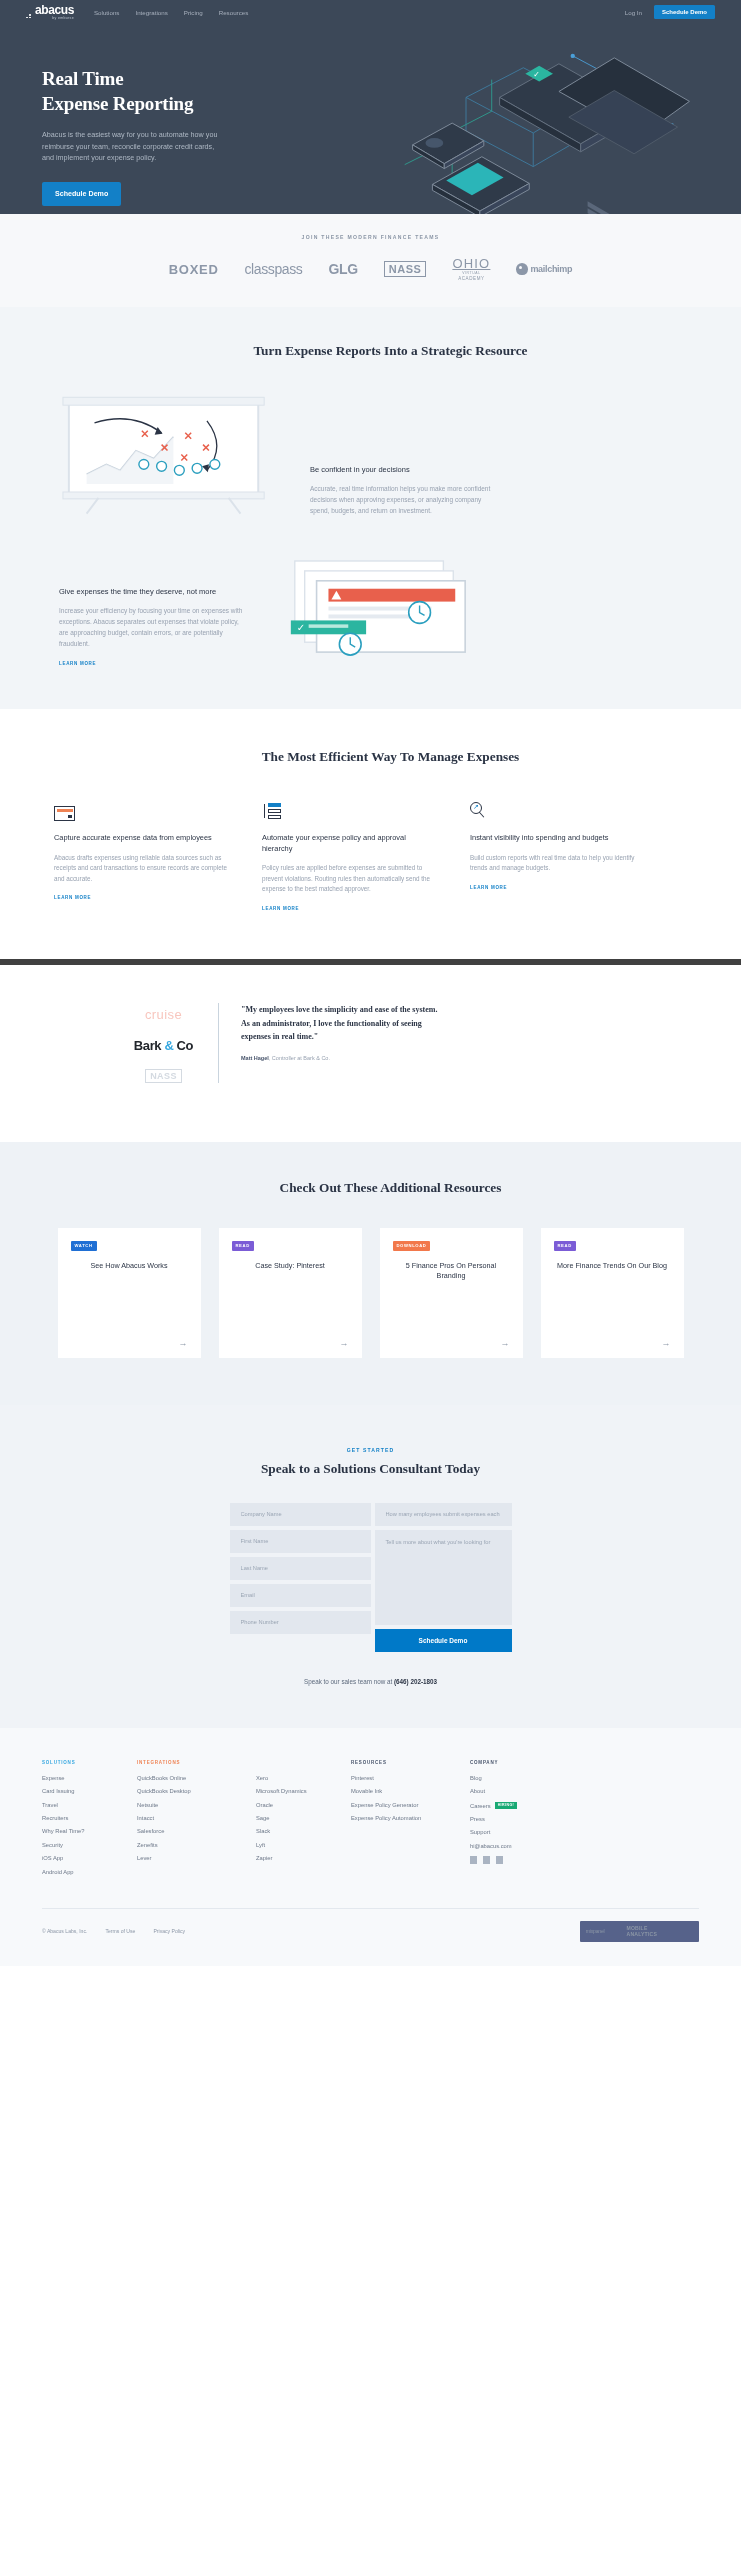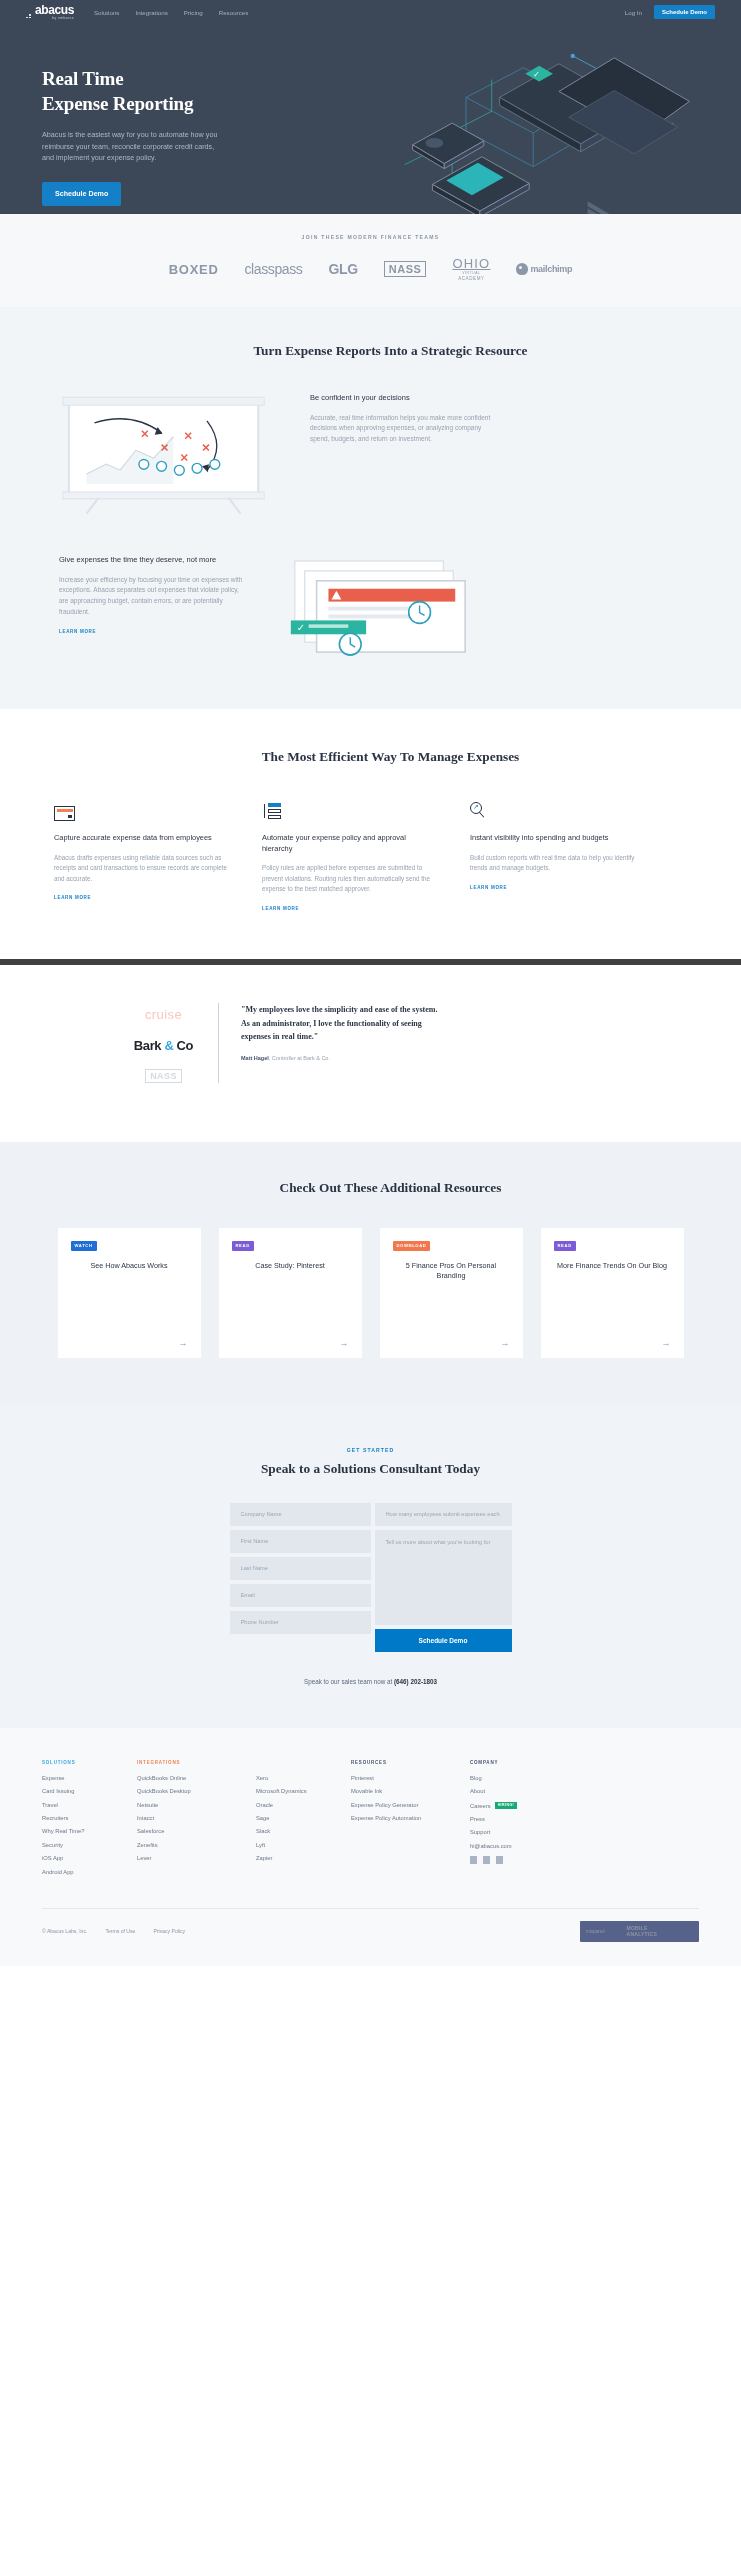--- a/index.html
+++ b/index.html
@@ -67,21 +67,21 @@
   .lg-ohio .o3 { font-size:4.5px; letter-spacing:0.6px; }
   .lg-mailchimp { display:flex; align-items:center; gap:2px; font-size:9px; font-weight:bold; letter-spacing:-0.3px;}
   .mc-face { width:12px; height:12px; border-radius:50% 50% 45% 45%; background:#8792a4; position:relative;}
   .mc-face:after { content:""; position:absolute; width:3px; height:3px; background:#f7f8fa; border-radius:50%; top:3px; left:3px;}
 
   
   .sec-strategic { background:#f2f5f8; padding:36px 0 40px; }
   .sec-title {
     text-align:center; font-size:13.3px; color:#2b3445; font-weight:bold;padding-left:40px;
   }
-  .feat-row { display:flex; align-items:flex-start; padding:0 59px; }
+  .feat-row { display:flex; align-items:flex-end; padding:0 59px; }
   .feat-row.r1 { margin-top:34px; }
   .feat-row.r2 { margin-top:38px; }
   .feat-text { width:188px; }
   .feat-text h3 { font-size:7.5px; color:#2b3445; font-weight:normal; line-height:1.4; }
   .feat-text p { font-size:6.5px; color:#98a2b1; line-height:1.68; margin-top:9px; }
   .learnmore {
     display:inline-block; margin-top:11px; color:#1380c7; font-size:4.5px;
     letter-spacing:0.7px; font-weight:bold; text-decoration:none;
   }
   .illus { flex:0 0 auto; }

